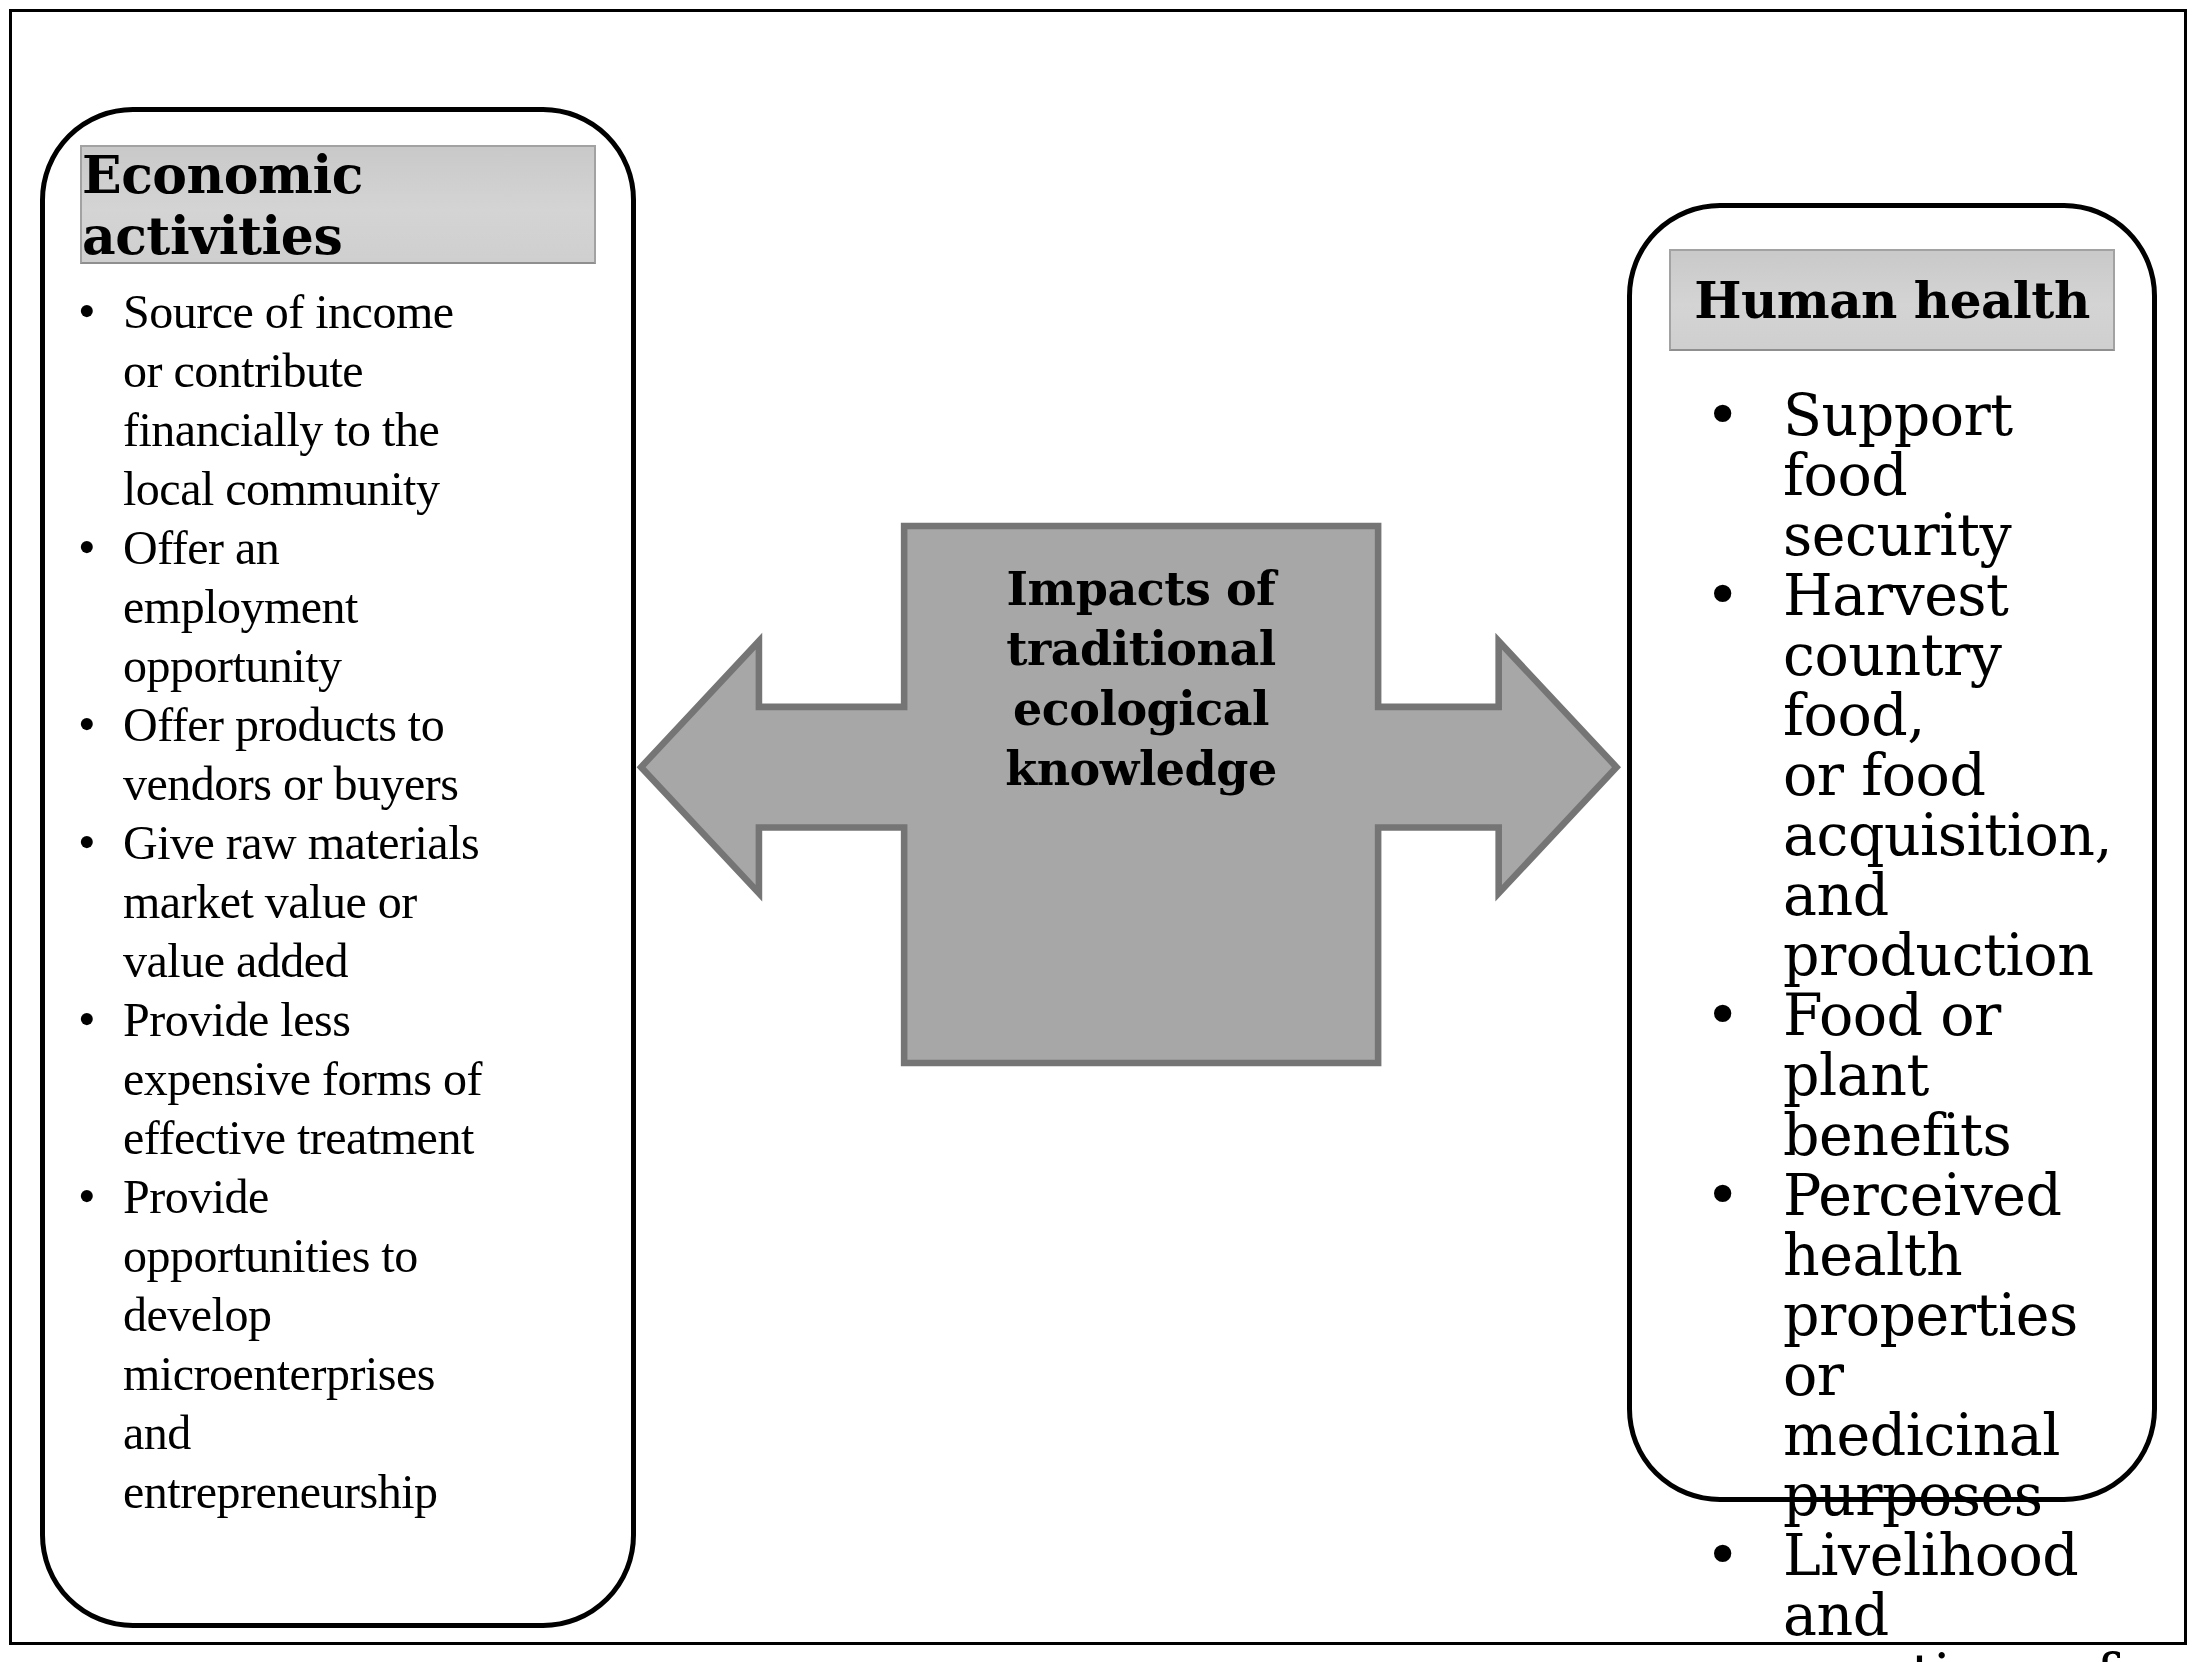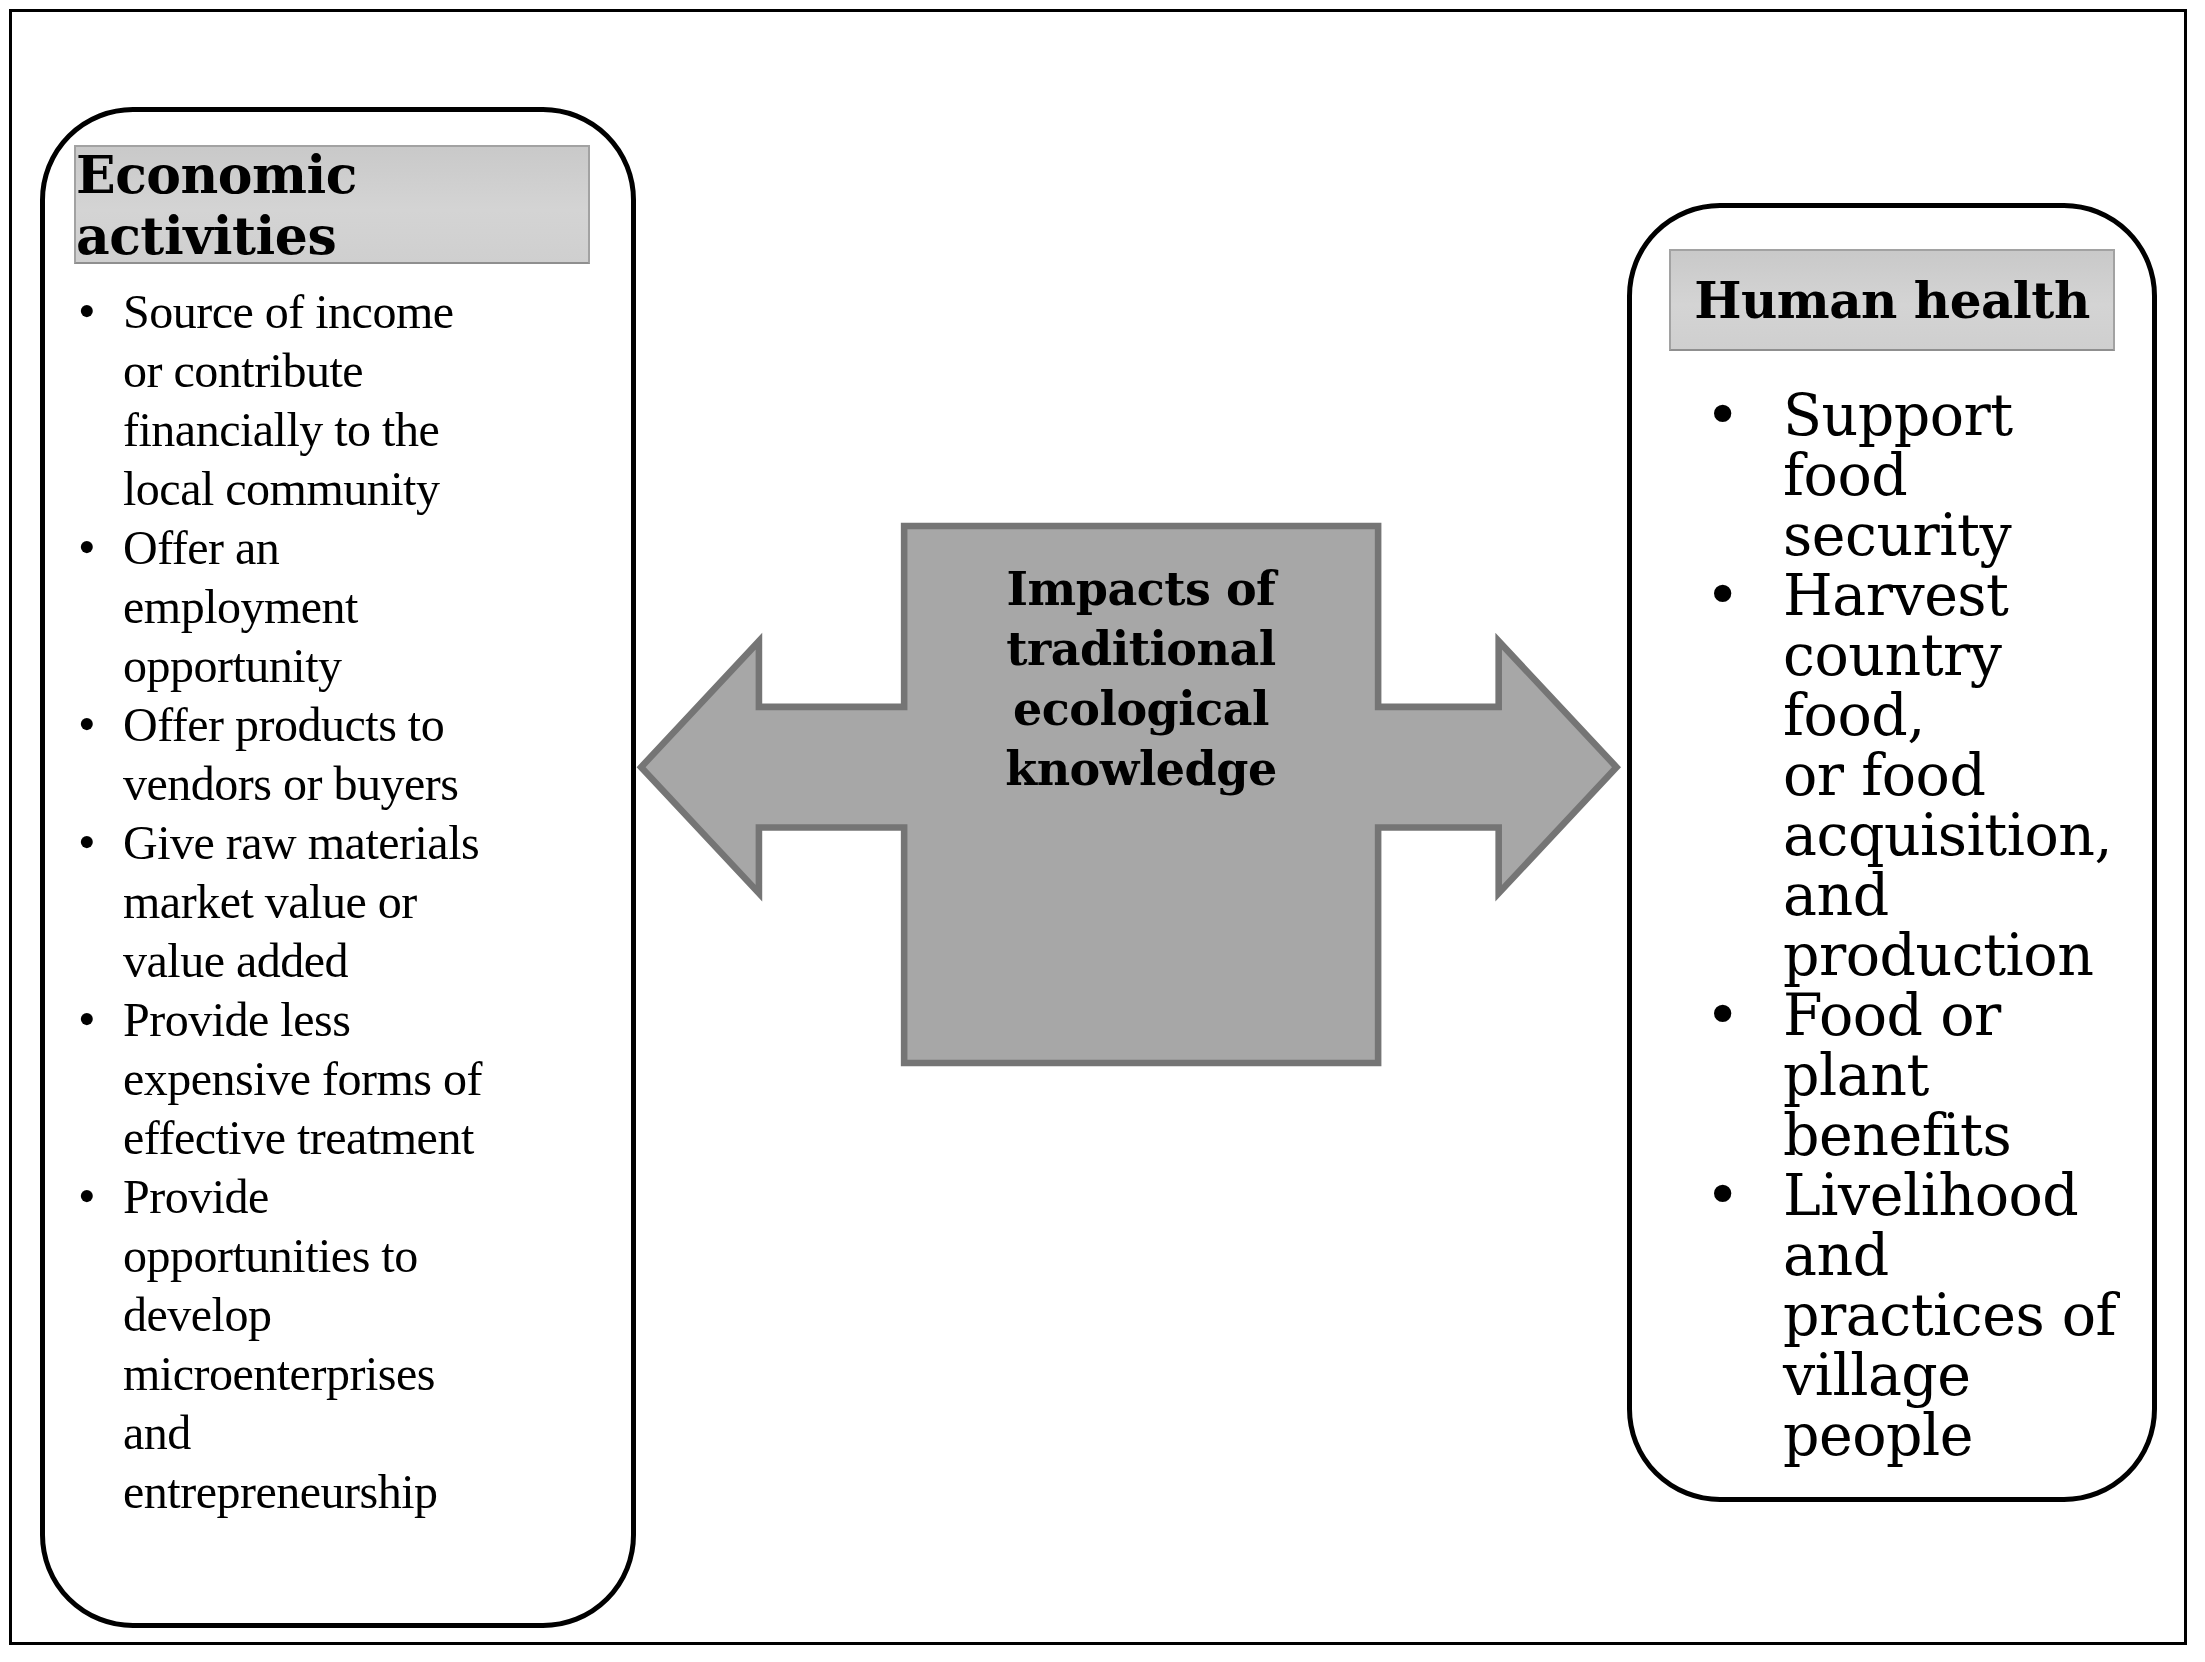--- a/index.html
+++ b/index.html
@@ -20,21 +20,21 @@
   }
   #left-box{left:40px;top:107px;width:596px;height:1521px;}
   #right-box{left:1627px;top:203px;width:530px;height:1299px;}
   .header-box{
     position:absolute;box-sizing:border-box;
     background:linear-gradient(180deg,#c9c9c9 0%,#d4d4d4 55%,#cfcfcf 100%);
     border:2.2px solid #a2a2a2;border-bottom-color:#8f8f8f;
     display:flex;align-items:center;justify-content:center;
     font-weight:bold;letter-spacing:-0.5px;
   }
-  #left-header{left:74px;top:145px;width:516px;height:119px;font-size:52px;}
+  #left-header{left:80px;top:145px;width:516px;height:119px;font-size:52px;}
   #right-header{left:1669px;top:249px;width:446px;height:102px;font-size:50px;}
   .bullet-list{
     position:absolute;list-style:none;margin:0;padding:0;
   }
   #left-list{left:40px;top:282px;width:592px;font-size:48px;line-height:59px;}
   #right-list{left:1627px;top:385px;width:526px;font-size:57px;line-height:60px;}
   .bullet-list li{
     position:relative;margin:0;white-space:pre-line;letter-spacing:-0.5px;
   }
   #left-list li{padding-left:83px;font-family:Liberation Serif, serif;}
@@ -103,17 +103,22 @@
 <ul class="bullet-list" id="right-list">
     <li>Support food
 security</li>
     <li>Harvest
 country food,
 or food
 acquisition,
 and production</li>
     <li>Food or plant
 benefits</li>
+    <li>Perceived
+health
+properties or
+medicinal
+purposes</li>
     <li>Livelihood and
 practices of
 village people</li>
   </ul>
 
 
 </body></html>

